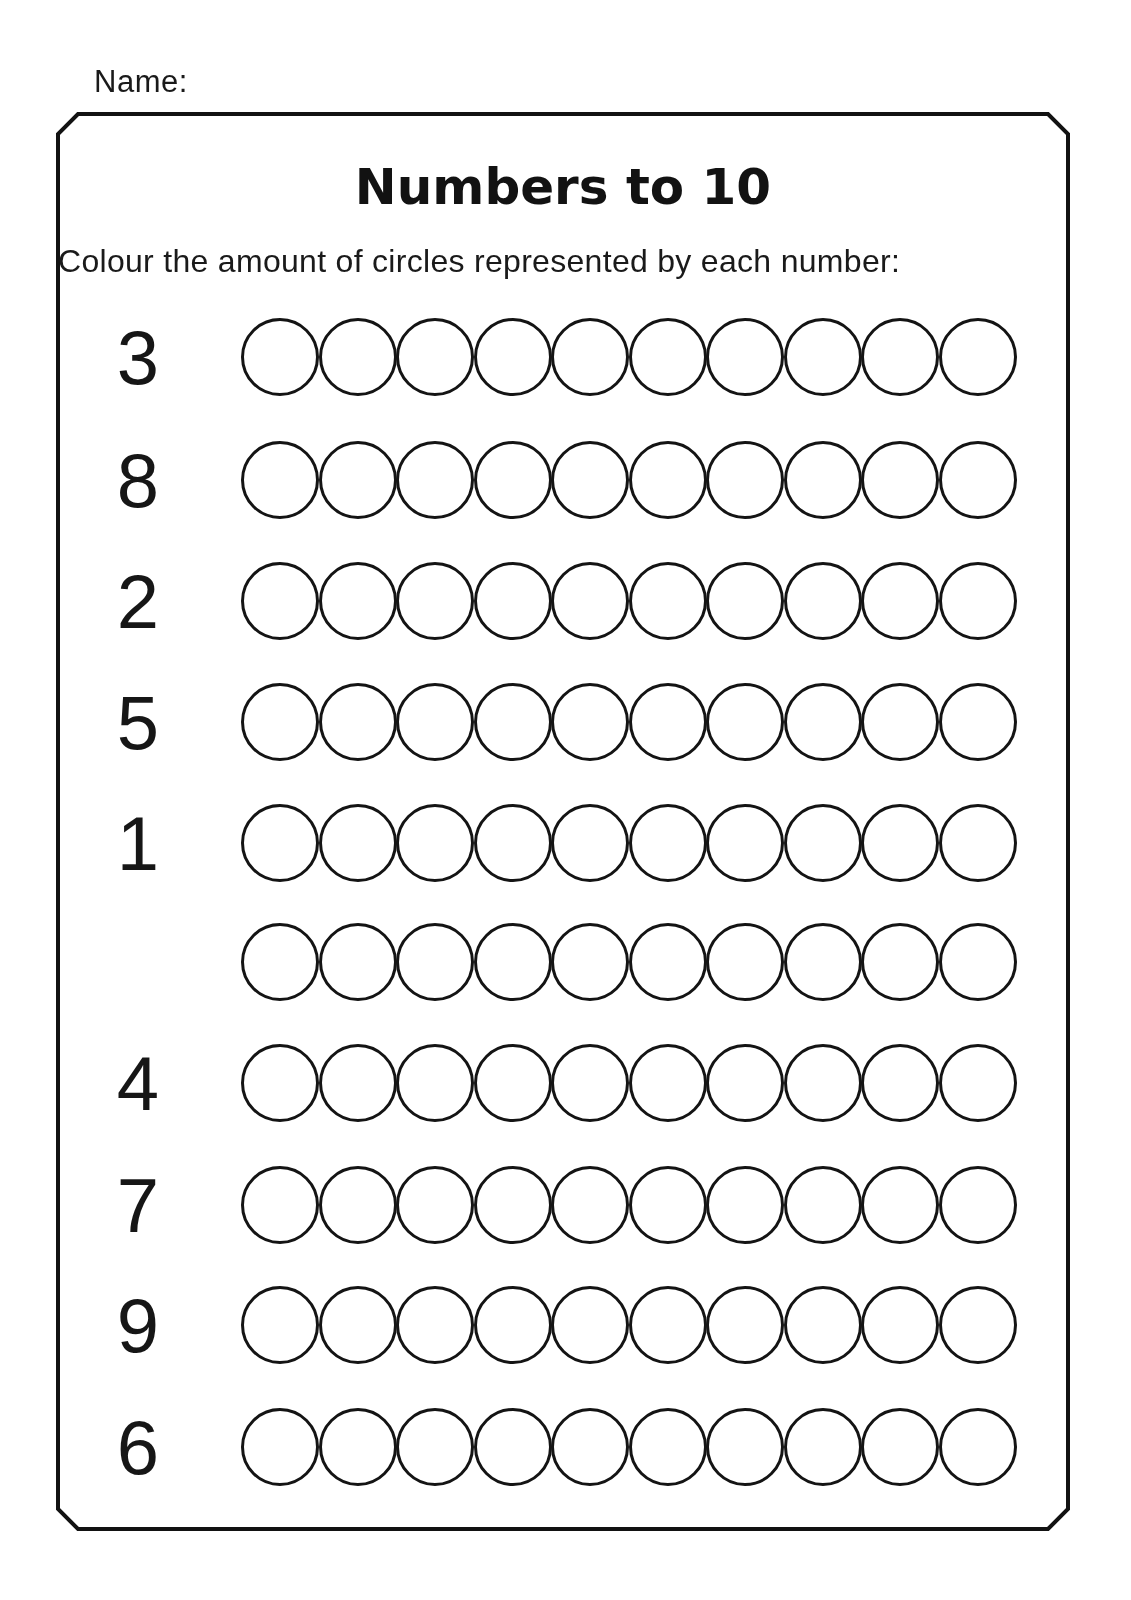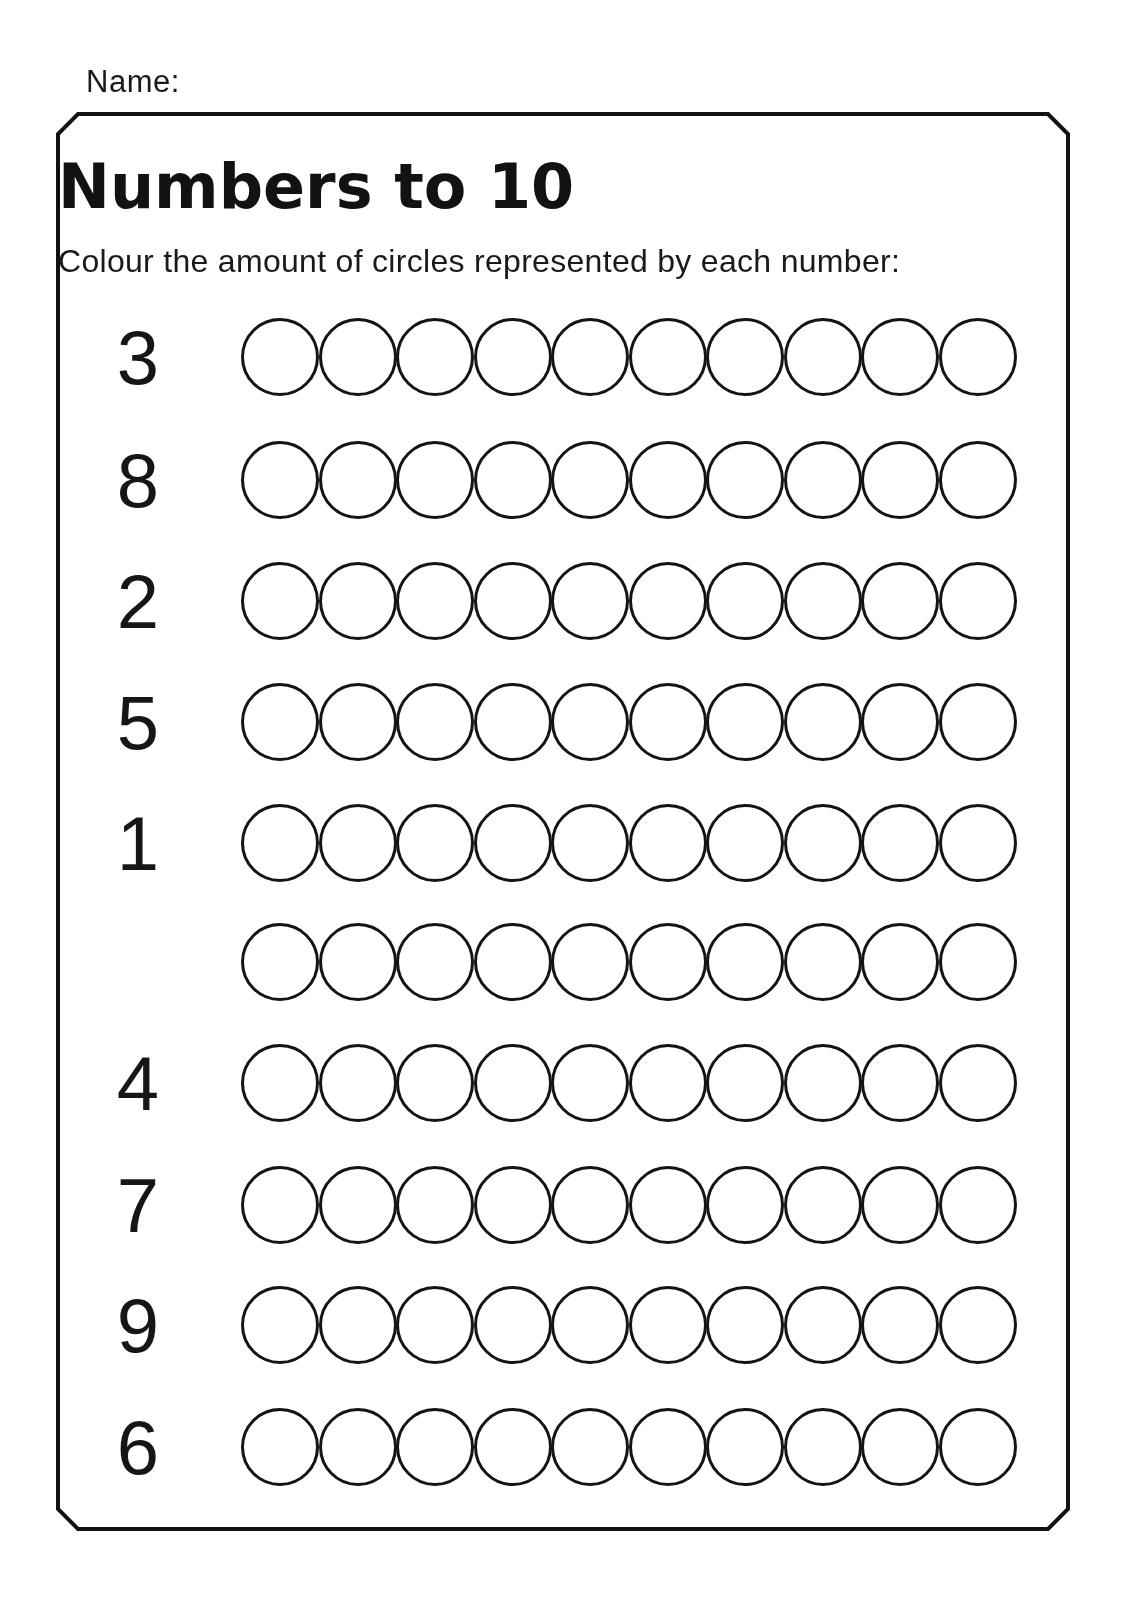--- a/index.html
+++ b/index.html
@@ -7,21 +7,21 @@
     width: 1131px;
     height: 1600px;
     background: #ffffff;
     position: relative;
     overflow: hidden;
     color: #141414;
     font-family: "Liberation Sans", sans-serif;
   }
   .name-label {
     position: absolute;
-    left: 86px;
+    left: 94px;
     top: 64px;
     font-size: 31px;
     letter-spacing: 0.5px;
     color: #1a1a1a;
   }
   .frame {
     position: absolute;
     left: 0;
     top: 0;
     pointer-events: none;
@@ -30,23 +30,24 @@
     fill: none;
     stroke: #121212;
     stroke-width: 4;
     stroke-linejoin: miter;
   }
   .title {
     position: absolute;
     left: 58px;
     top: 146px;
     width: 1010px;
+    text-align: center;
     font-family: "DejaVu Sans", "Liberation Sans", sans-serif;
     font-weight: bold;
-    font-size: 62px;
+    font-size: 50px;
     line-height: 82px;
     color: #121212;
     letter-spacing: 0px;
   }
   .subtitle {
     position: absolute;
     left: 58px;
     top: 242px;
     width: 1010px;
     text-align: left;

